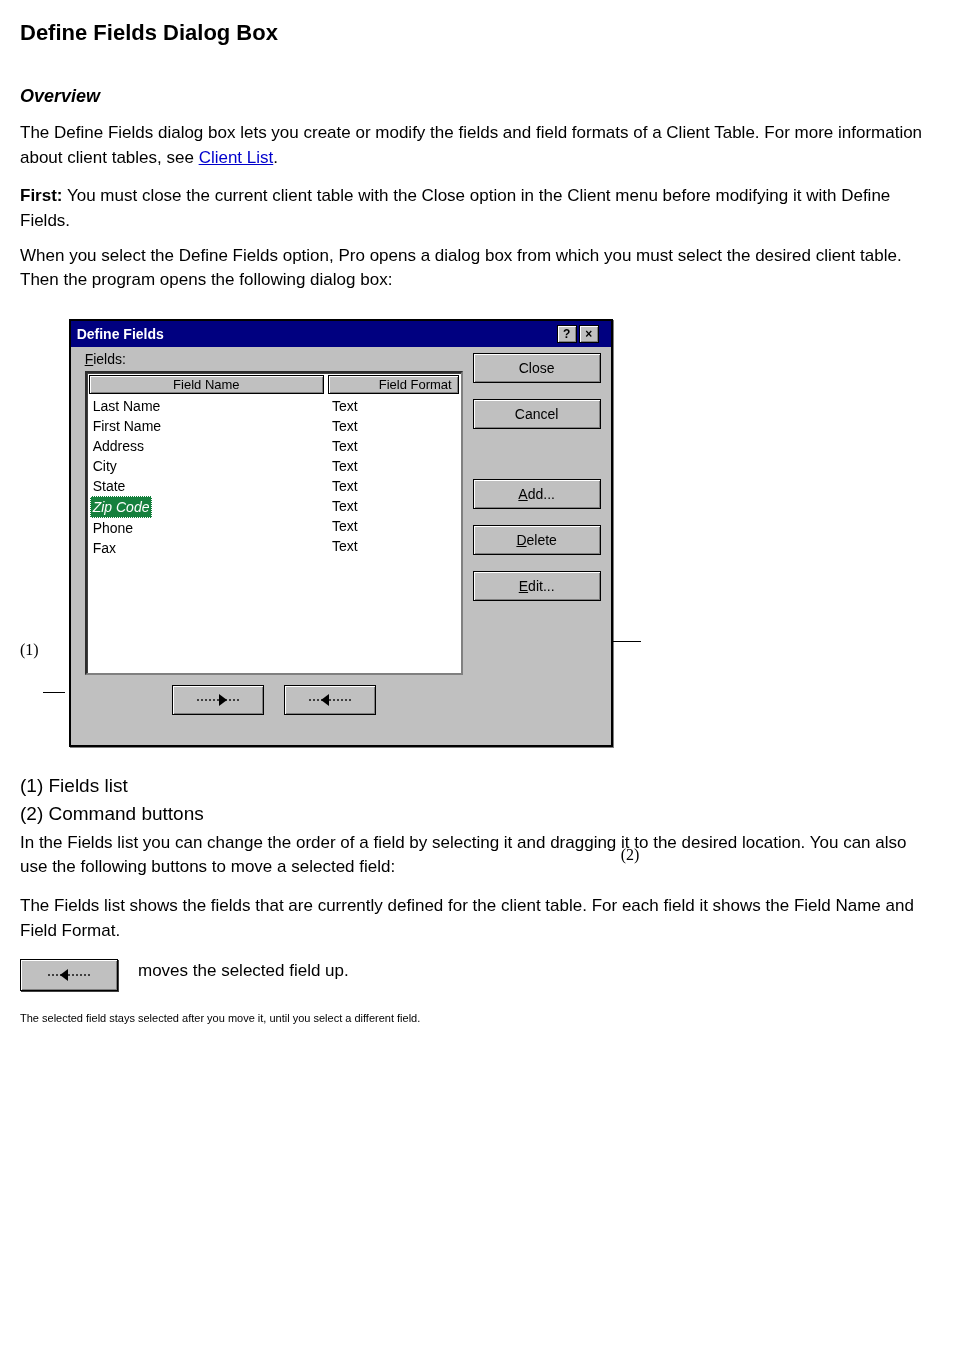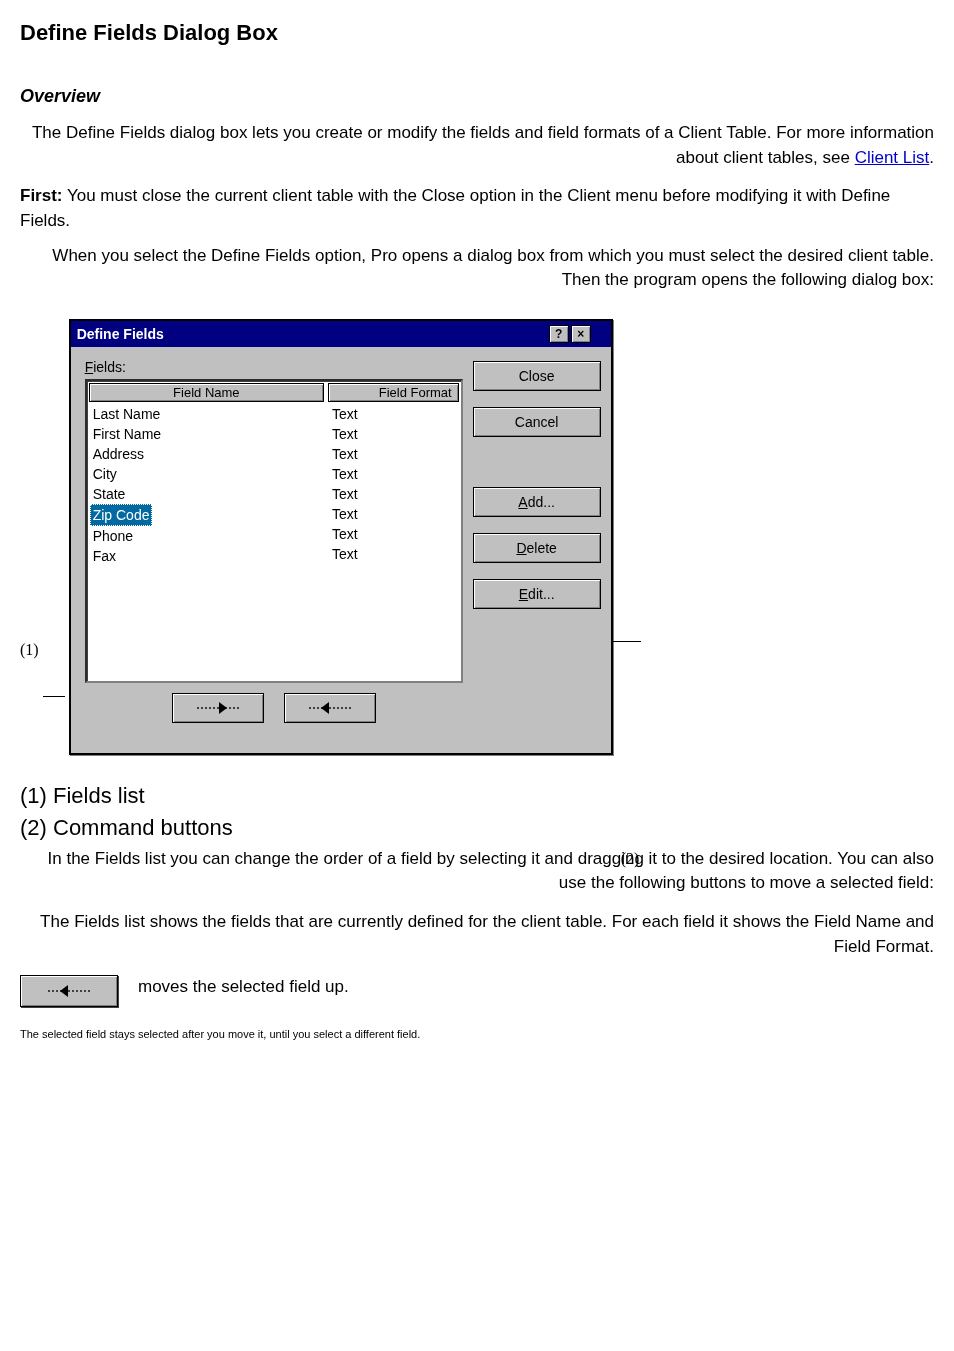--- a/index.html
+++ b/index.html
@@ -22,21 +22,20 @@
   .section-sub {
     font-size: 18px;
     font-weight: bold;
     font-style: italic;
     margin: 40px 0 14px 0;
   }
   .body-text {
     font-size: 17px;
     line-height: 1.45;
     margin: 0 0 14px 0;
-    text-align: right;
   }
   .link {
     color: #0000cc;
     text-decoration: underline;
   }
   .note {
     font-size: 17px;
     line-height: 1.45;
     margin: 0 0 10px 0;
   }
@@ -61,21 +60,21 @@
     background: #c0c0c0;
     border: 2px solid #000;
     box-shadow: 1px 1px 0 #808080;
     font-family: "MS Sans Serif", Tahoma, Arial, sans-serif;
   }
   .titlebar {
     background: #000080;
     color: #fff;
     display: flex;
     align-items: center;
-    padding: 2px 20px 2px 6px;
+    padding: 2px 12px 2px 6px;
     height: 22px;
   }
   .titlebar .title {
     font-weight: bold;
     font-size: 14px;
     flex: 1;
   }
   .winbtn {
     width: 18px;
     height: 16px;
@@ -87,21 +86,21 @@
     align-items: center;
     justify-content: center;
     font-size: 12px;
     font-weight: bold;
     color: #000;
     font-family: Arial, sans-serif;
     line-height: 1;
   }
   .dialog-body {
     display: flex;
-    padding: 12px 10px 14px 14px;
+    padding: 4px 10px 14px 14px;
     gap: 10px;
   }
   .left-col {
     flex: 1;
   }
   .right-col {
     width: 128px;
     display: flex;
     flex-direction: column;
     gap: 16px;
@@ -159,26 +158,27 @@
   }
   .list-rows {
     padding: 0 6px;
     font-size: 14px;
     line-height: 20px;
   }
   .list-row {
     white-space: nowrap;
   }
   .list-row.selected {
-    background: #0369a1;
+    background: #15803d;
     color: #fff;
     border: 1px dotted #fff;
     display: inline-block;
     padding: 0 2px;
     margin-left: -3px;
+    font-style: italic;
   }
   .bottom-btns {
     display: flex;
     gap: 20px;
     justify-content: center;
     padding: 0 0 16px 0;
     margin-top: -6px;
   }
   .bottom-btns .btn {
     width: 90px;
@@ -214,21 +214,21 @@
     left: 14px;
     top: 1px;
     border-right: 8px solid #000;
     border-top: 6px solid transparent;
     border-bottom: 6px solid transparent;
   }
   .legend {
     margin-top: 28px;
   }
   .legend-row {
-    font-size: 22px;
+    font-size: 19px;
     margin-bottom: 6px;
   }
   .btn-legend-row {
     display: flex;
     align-items: flex-start;
     gap: 20px;
     margin: 16px 0;
   }
   .btn-small {
     width: 96px;

